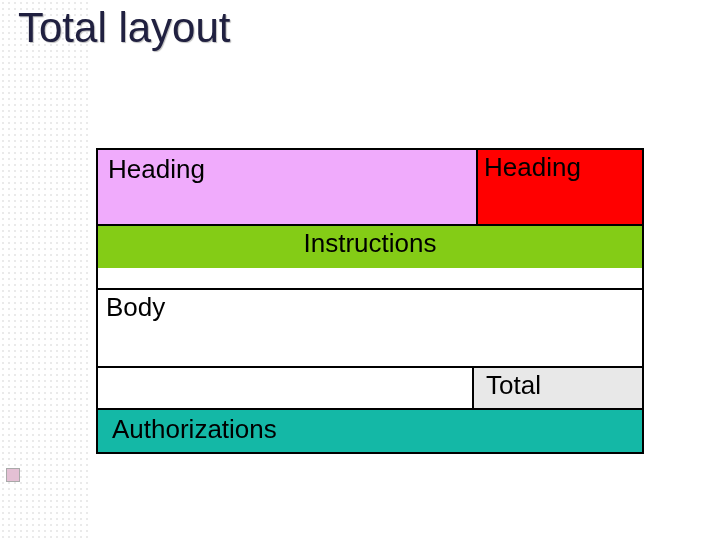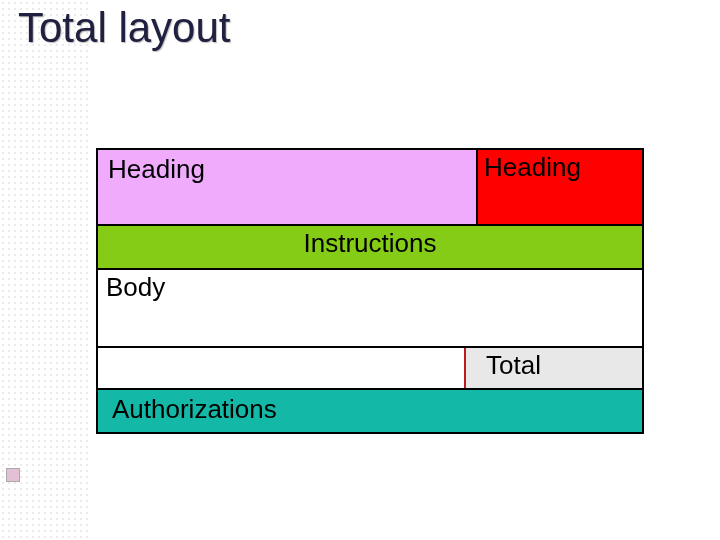--- a/index.html
+++ b/index.html
@@ -98,36 +98,37 @@
     background: #84cc16;
     text-align: center;
     padding-top: 2px;
   }
 
   
   .row.body {
     height: 78px;
     background: #ffffff;
     padding: 2px 0 0 8px;
+    margin-top: 20px;
   }
 
   
   .row.total {
     height: 42px;
     display: flex;
   }
   .total .spacer {
     flex: 1 1 auto;
     background: #ffffff;
   }
   .total .totbox {
     width: 156px;
-    border-left: 2px solid #b91c1c;
+    border-left: 2px solid #000000;
     background: #e8e8e8;
-    padding: 2px 0 0 20px;
+    padding: 2px 0 0 12px;
   }
 
   
   .row.auth {
     height: 44px;
     background: #14b8a6;
     padding: 4px 0 0 14px;
   }
 </style>
 </head>

